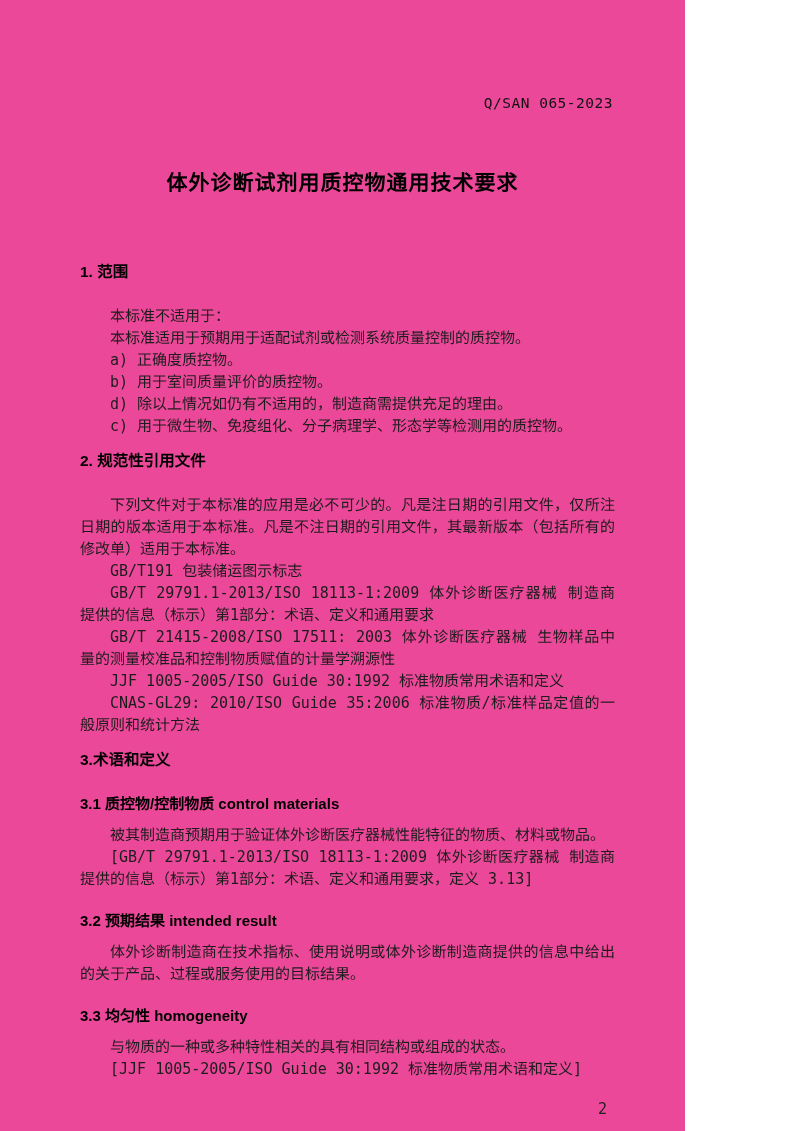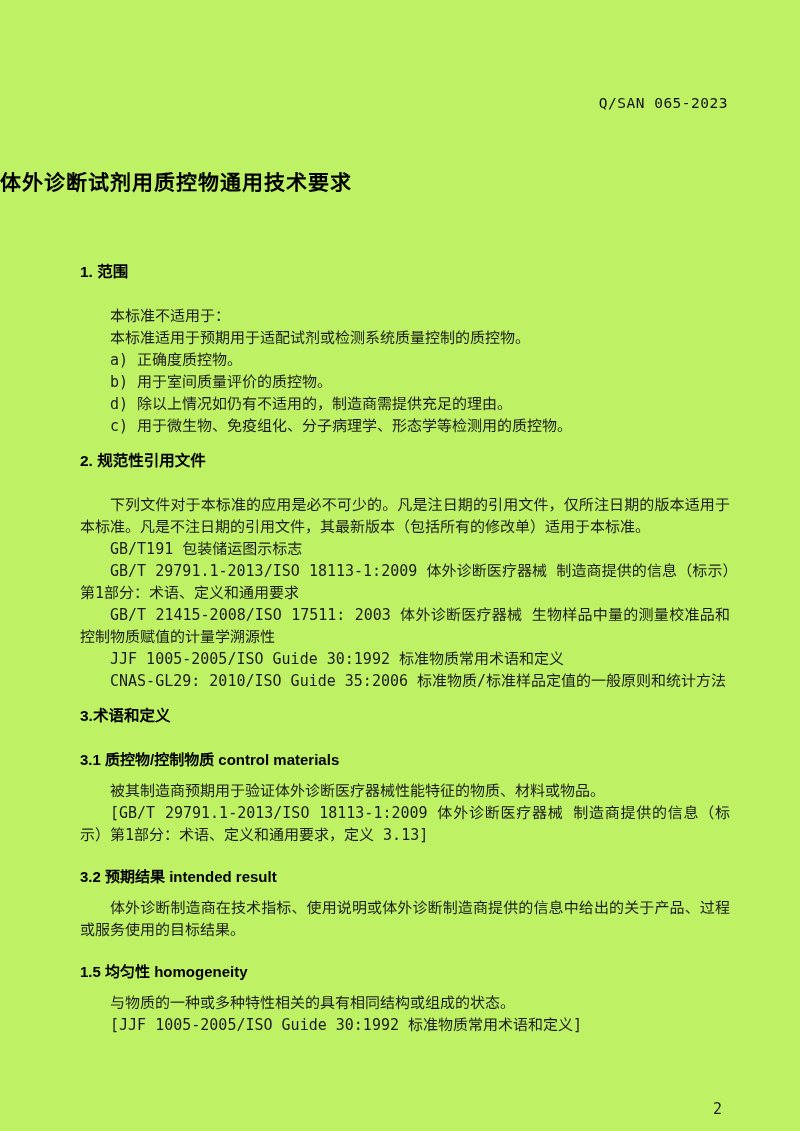--- a/index.html
+++ b/index.html
@@ -1,20 +1,20 @@
 <!DOCTYPE html>
 <html lang="zh-CN"><head>
 <meta charset="utf-8">
 <style>
   html, body { margin: 0; padding: 0; background: #ffffff; }
   .page {
     position: relative;
-    width: 800px;
+    width: 685px;
     height: 1131px;
-    background: #bef264;
+    background: #ec4899;
     color: #1c1c1c;
     font-family: "DejaVu Sans Mono", "Liberation Serif", serif;
     font-size: 15px;
     line-height: 22px;
     overflow: hidden;
   }
   .header-code {
     position: absolute;
     top: 92px;
     right: 72px;
@@ -22,21 +22,21 @@
     font-size: 14.5px;
     color: #111;
     letter-spacing: 0.5px;
   }
   .doc-title {
     position: absolute;
     top: 172px;
     left: 0;
     right: 0;
     margin: 0;
-    text-align: left;
+    text-align: center;
     font-family: "Liberation Sans", "DejaVu Sans", sans-serif;
     font-weight: 700;
     font-size: 21px;
     color: #000;
     letter-spacing: 1px;
   }
   .content {
     position: absolute;
     top: 248px;
     left: 80px;
@@ -98,21 +98,21 @@
 
     <p class="sec-h">3.术语和定义</p>
 
     <p class="term-h">3.1 质控物/控制物质 control materials</p>
     <p class="para">被其制造商预期用于验证体外诊断医疗器械性能特征的物质、材料或物品。</p>
     <p class="para">[GB/T 29791.1-2013/ISO 18113-1:2009 体外诊断医疗器械 制造商提供的信息（标示）第1部分：术语、定义和通用要求，定义 3.13]</p>
 
     <p class="term-h">3.2 预期结果 intended result</p>
     <p class="para">体外诊断制造商在技术指标、使用说明或体外诊断制造商提供的信息中给出的关于产品、过程或服务使用的目标结果。</p>
 
-    <p class="term-h">1.5 均匀性 homogeneity</p>
+    <p class="term-h">3.3 均匀性 homogeneity</p>
     <p class="para">与物质的一种或多种特性相关的具有相同结构或组成的状态。</p>
     <p class="para">[JJF 1005-2005/ISO Guide 30:1992 标准物质常用术语和定义]</p>
 
   </div>
 
   <div class="page-number">2</div>
 
 </div>
 
 </body></html>

